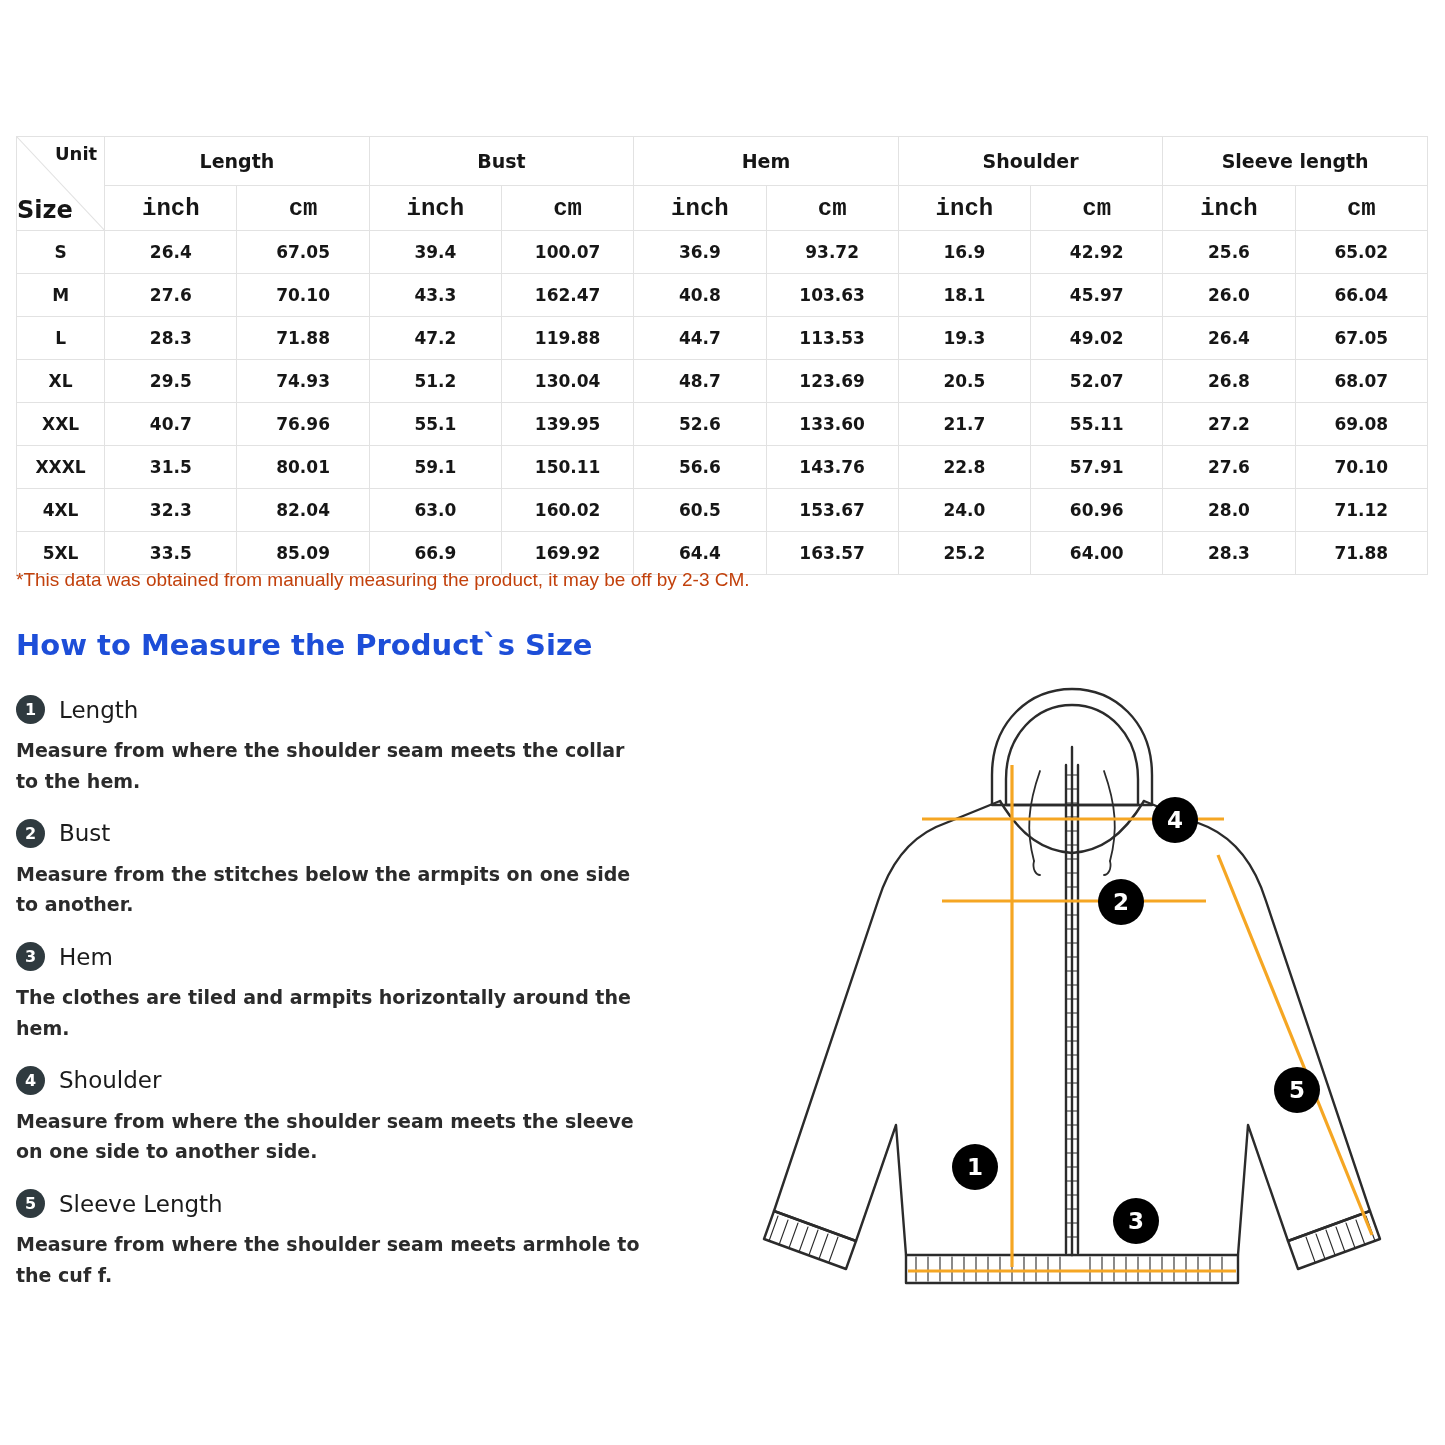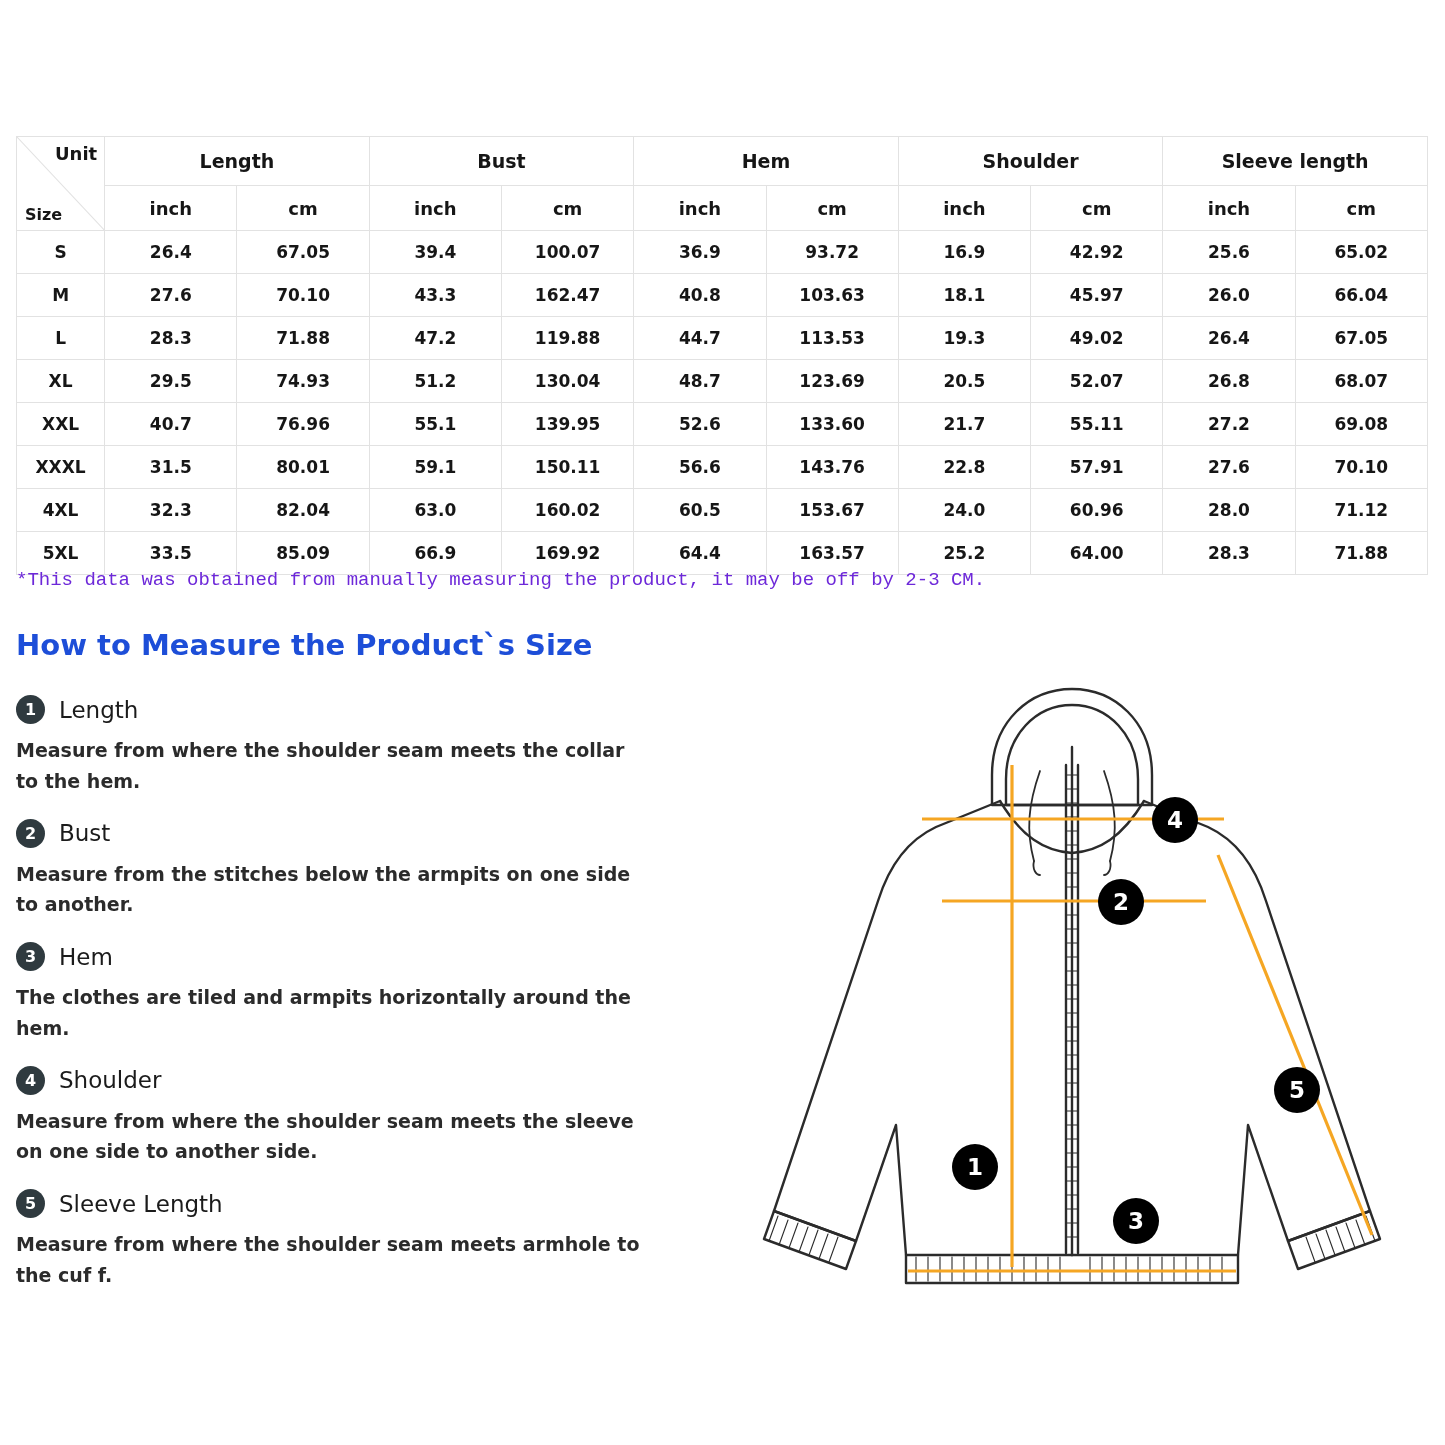--- a/index.html
+++ b/index.html
@@ -44,21 +44,22 @@
     padding: 0;
     height: 42px;
     vertical-align: middle;
   }
   table.size-table tr.head-top th {
     height: 48px;
     font-size: 19px;
   }
   table.size-table tr.head-sub th {
     height: 44px;
-    font-size: 18px;
+    font-size: 24px;
+    font-family: Liberation Mono, monospace;
   }
   .corner-cell {
     position: relative;
     width: 88px;
     padding: 0 !important;
     overflow: hidden;
   }
   .corner-cell .diag {
     position: absolute;
     left: 0; top: 0;
@@ -68,33 +69,33 @@
   }
   .corner-cell .unit-lbl {
     position: absolute;
     right: 7px;
     top: 6px;
     font-size: 18px;
     font-weight: bold;
   }
   .corner-cell .size-lbl {
     position: absolute;
-    left: 8px;
+    left: 0;
     bottom: 6px;
-    font-size: 16px;
+    font-size: 24px;
     font-weight: bold;
     text-align: right;
   }
   .note {
     position: absolute;
     left: 16px;
     top: 569px;
     font-size: 19px;
-    color: #6d28d9;
-    font-family: Liberation Mono, monospace;
+    color: #c2410c;
+    font-family: Liberation Sans, sans-serif;
   }
 
   
   h2.howto {
     position: absolute;
     left: 16px;
     top: 628px;
     margin: 0;
     font-size: 29px;
     font-weight: bold;

